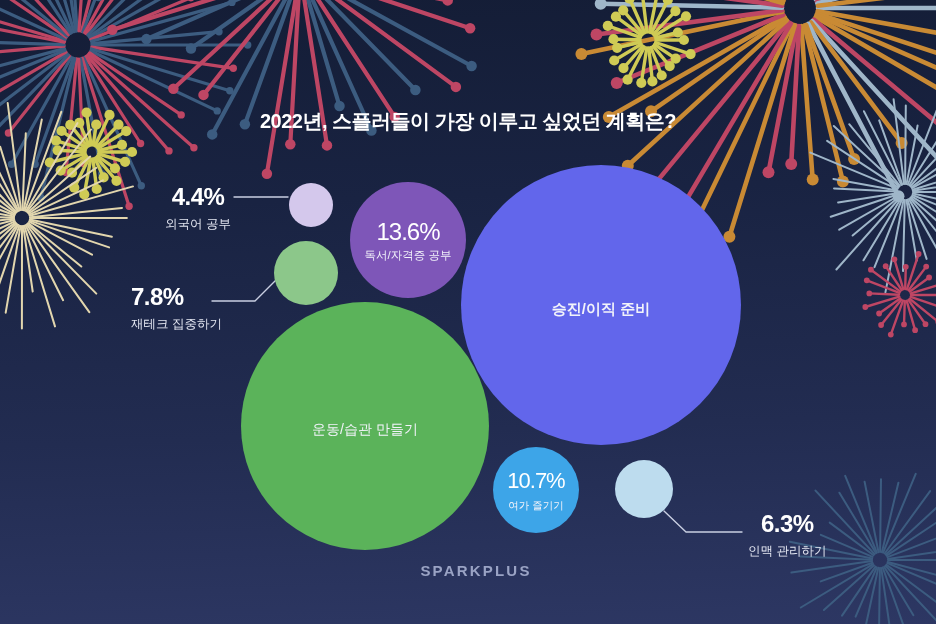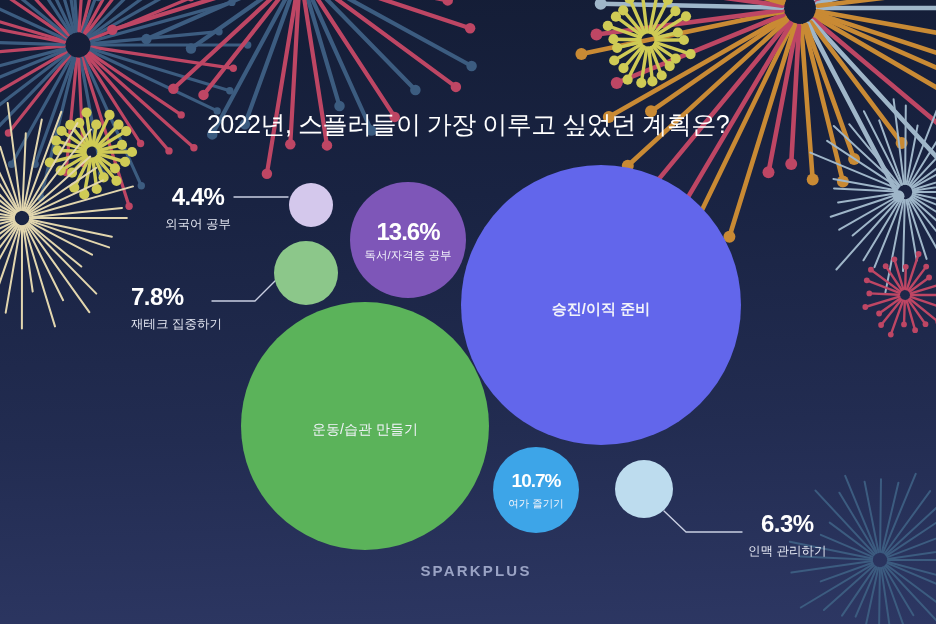--- a/index.html
+++ b/index.html
@@ -18,37 +18,37 @@
   #fireworks {
     position:absolute; inset:0;
     width:936px; height:624px;
     pointer-events:none;
   }
   #title {
     position:absolute;
     top:108px; left:0; width:936px;
     text-align:center;
     color:#FFFFFF;
-    font-size:25px;
-    font-weight:normal;
+    font-size:20px;
+    font-weight:bold;
     letter-spacing:-0.5px;
   }
   .bubble {
     position:absolute;
     border-radius:50%;
     display:flex;
     flex-direction:column;
     align-items:center;
     justify-content:center;
     text-align:center;
     line-height:1.05;
   }
   .bubble .pct {
     color:#FFFFFF;
-    font-weight:bold;
+    font-weight:normal;
     letter-spacing:-1px;
     display:block;
   }
   .bubble .lbl {
     color:#F2F3FA;
     display:block;
   }
   .callout { position:absolute; text-align:left; }
   .callout .pct {
     color:#FFFFFF;
@@ -622,21 +622,21 @@
         <span class="lbl" style="font-size: 15px; margin-top: 7px; font-weight: bold;">승진/이직 준비</span>
       </div>
       <div class="bubble" style="left: 241px; top: 302px; width: 248px; height: 248px; background: rgb(91, 179, 90);">
         <span class="lbl" style="font-size: 14px; margin-top: 7px;">운동/습관 만들기</span>
       </div>
       <div class="bubble" style="left: 350px; top: 182px; width: 116px; height: 116px; background: rgb(126, 86, 184);">
         <span class="pct" style="font-size: 24px;">13.6%</span>
         <span class="lbl" style="font-size: 11.5px; margin-top: 5px;">독서/자격증 공부</span>
       </div>
       <div class="bubble" style="left: 493px; top: 447px; width: 86px; height: 86px; background: rgb(61, 165, 232);">
-        <span class="pct" style="font-size: 19px;">10.7%</span>
+        <span class="pct" style="font-size: 22px;">10.7%</span>
         <span class="lbl" style="font-size: 10.5px; margin-top: 8px;">여가 즐기기</span>
       </div>
       <div class="bubble" style="left: 274px; top: 241px; width: 64px; height: 64px; background: rgb(140, 199, 138);"></div>
       <div class="bubble" style="left: 615px; top: 460px; width: 58px; height: 58px; background: rgb(189, 220, 238);"></div>
       <div class="bubble" style="left: 289px; top: 183px; width: 44px; height: 44px; background: rgb(212, 200, 236);"></div>
     </div>
   <div id="callout-layer">
       <div class="callout" style="left: 131px; top: 283px;">
         <span class="pct">7.8%</span>
         <span class="lbl">재테크 집중하기</span>

